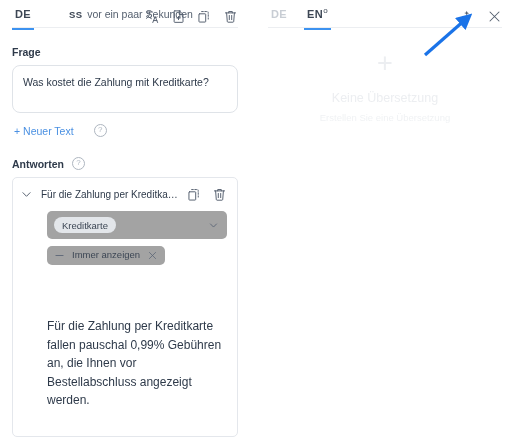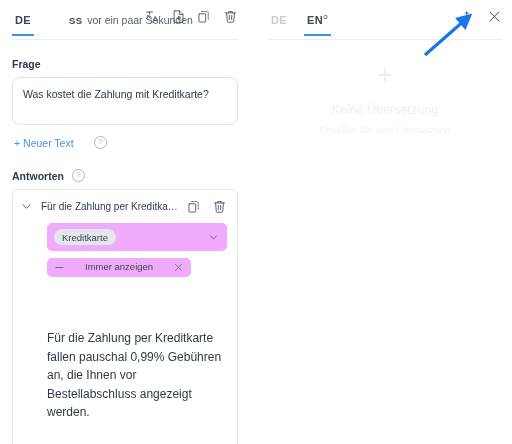--- a/index.html
+++ b/index.html
@@ -31,21 +31,21 @@
     box-sizing: border-box;
   }
   .panel-right {
     width: 262px;
     position: relative;
     box-sizing: border-box;
   }
 
   
   .hdr {
-    height: 40px;
+    height: 28px;
     display: flex;
     align-items: center;
     position: relative;
   }
   .hdr-left { padding-left: 12px; }
   .hdr-right { padding-left: 18px; }
 
   .hdr::after {
     content: "";
     position: absolute;
@@ -212,21 +212,21 @@
   .card-hdr-icons {
     display: flex;
     gap: 10px;
     align-items: center;
     padding-right: 2px;
   }
 
   .card-body { padding: 0 10px 0 34px; }
 
   .chip {
-    background: #f0abfc;
+    background: #a3a3a3;
     border-radius: 5px;
     display: flex;
     align-items: center;
     font-size: 9.5px;
     color: #3c4654;
     cursor: pointer;
   }
   .chip-wide {
     width: 100%;
     padding: 6px 8px 6px 7px;
@@ -237,21 +237,21 @@
   .pill {
     background: #e3e6ea;
     border-radius: 9px;
     padding: 2.5px 8px;
     font-size: 9.5px;
     color: #3c4654;
   }
   .chip-sm {
     display: inline-flex;
     padding: 4px 7px;
-    gap: 20px;
+    gap: 7px;
     margin-bottom: 7px;
     width: auto;
     align-items: center;
   }
   .chip-twoline {
     line-height: 1.08;
     text-align: left;
   }
   .chip-ico {
     width: 11px; height: 11px;

